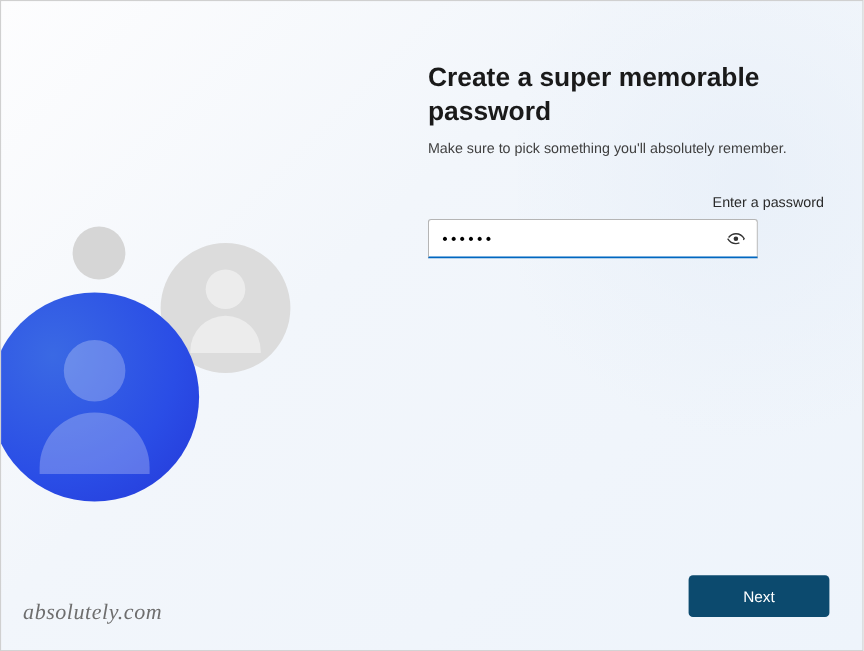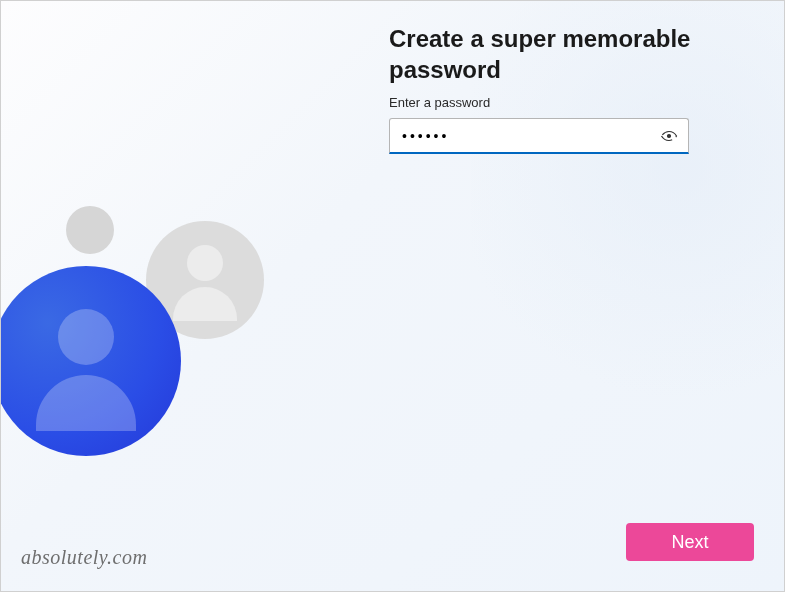--- a/index.html
+++ b/index.html
@@ -90,30 +90,32 @@
       left: 388px;
       width: 360px;
       z-index: 2;
     }
     .title {
       font-size: 24px;
       font-weight: 600;
       color: #1a1a1a;
       line-height: 1.3;
       margin-bottom: 10px;
+      margin-top: 32px;
     }
     .subtitle {
       font-size: 13px;
       color: #3f3f3f;
       margin-bottom: 34px;
     }
     .label {
       font-size: 13px;
       color: #2a2a2a;
       margin-bottom: 8px;
+      text-align: right;
     }
     .input-wrap {
       position: relative;
       width: 300px;
       height: 36px;
       background: #ffffff;
       border: 1px solid #b5b5b5;
       border-bottom: 2px solid #0067c0;
       border-radius: 3px 3px 0 0;
       display: flex;
@@ -141,23 +143,23 @@
       justify-content: center;
       cursor: pointer;
     }
     .eye-icon svg { display: block; }
     .next-btn {
       position: absolute;
       right: 30px;
       bottom: 30px;
       width: 128px;
       height: 38px;
-      background: #ec4899;
+      background: #0c4a6e;
       color: #ffffff;
-      font-size: 18px;
+      font-size: 14px;
       border: none;
       border-radius: 4px;
       cursor: pointer;
       z-index: 2;
     }
     .watermark {
       position: absolute;
       left: 20px;
       bottom: 22px;
       font-family: Georgia, "Times New Roman", serif;
@@ -180,20 +182,21 @@
     <div class="body"></div>
   </div>
   <div class="circle-big-blue">
     <div class="head"></div>
     <div class="body"></div>
   </div>
 </div>
 
 <div class="content">
   <h1 class="title">Create a super memorable password</h1>
+  <p class="subtitle">Make sure to pick something you'll absolutely remember.</p>
 
   <div class="label">Enter a password</div>
   <div class="input-wrap">
     <input type="password" value="••••••" style="">
     <span class="eye-icon">
       <svg width="18" height="18" viewBox="0 0 24 24" fill="none" stroke="#333" stroke-width="1.6">
         <path d="M2 12s3.5-6 10-6 10 6 10 6-3.5 6-10 6S2 12 2 12z" stroke-dasharray="24 6" stroke-dashoffset="-2"></path>
         <circle cx="12" cy="12" r="2" fill="#333"></circle>
       </svg>
     </span>

